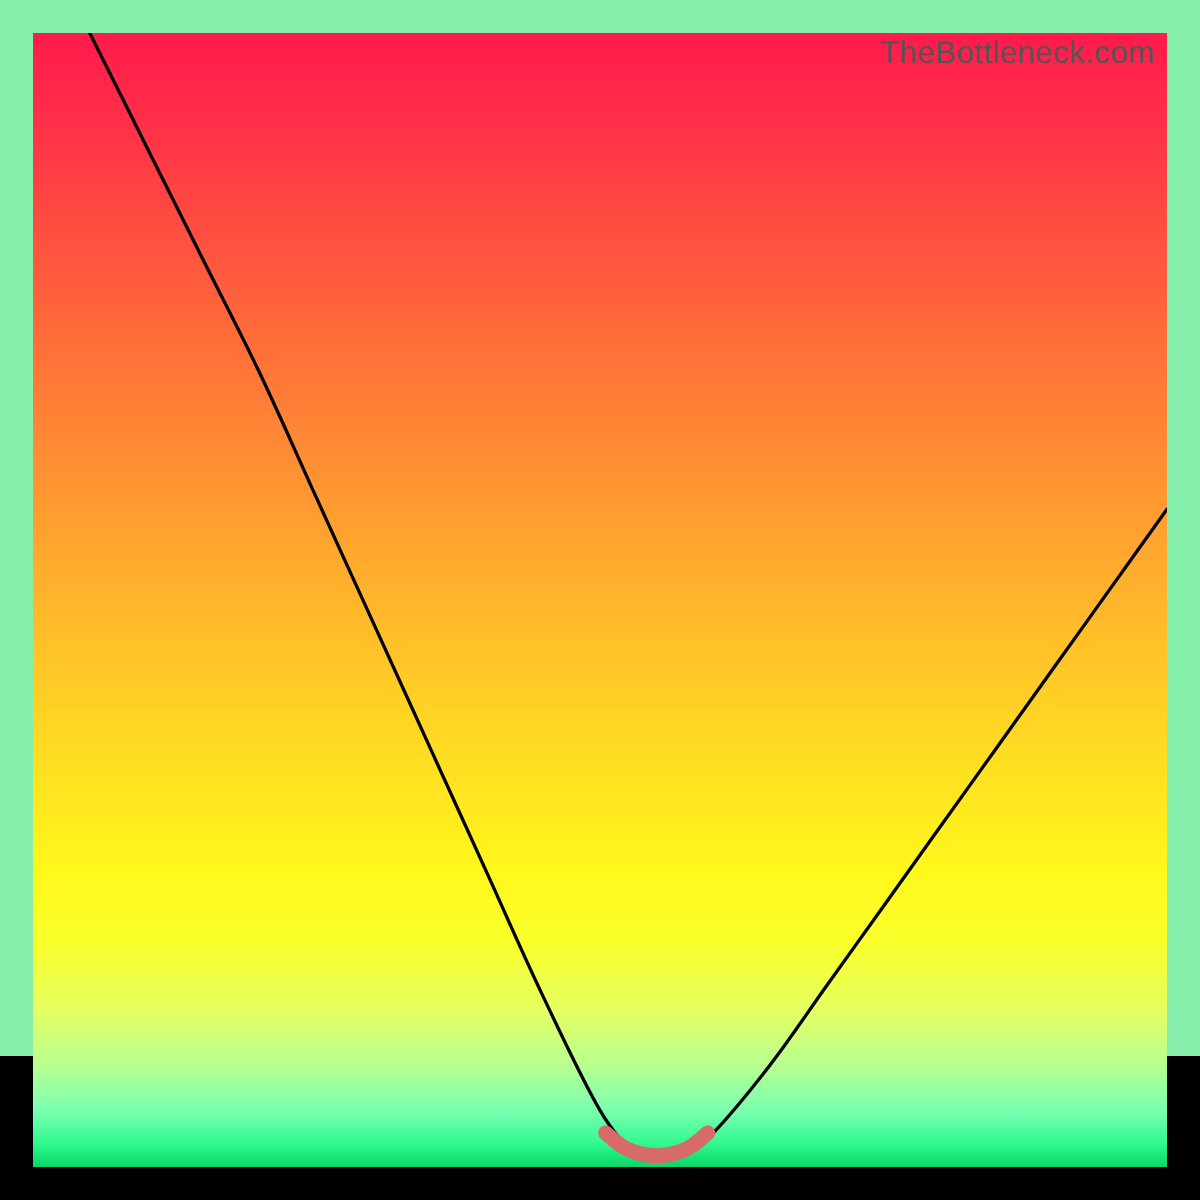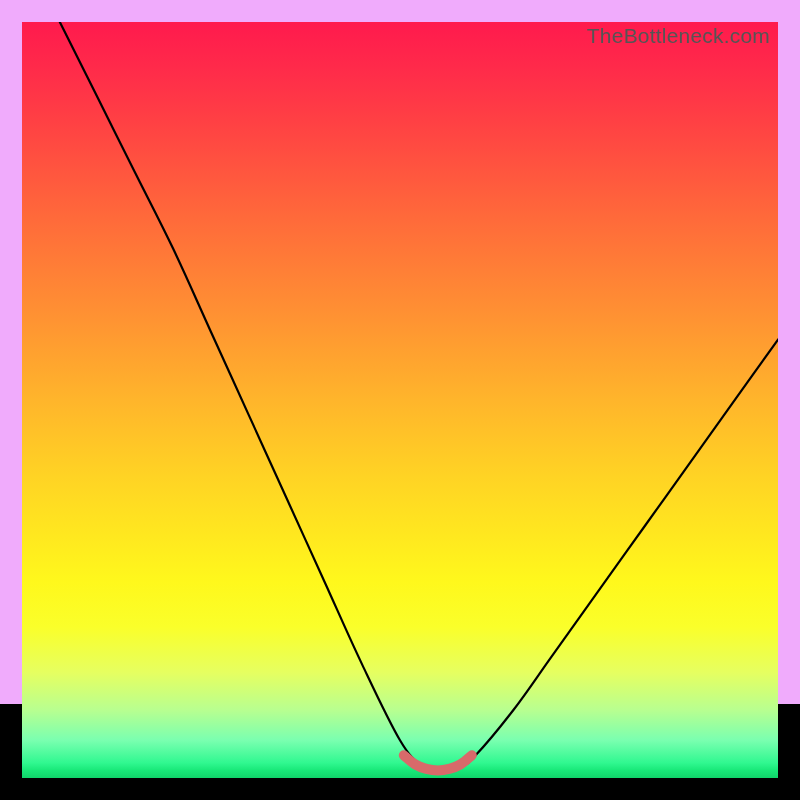--- a/index.html
+++ b/index.html
@@ -1,21 +1,21 @@
 <!DOCTYPE html>
 <html><head>
 <meta charset="utf-8">
 <style>
   * { margin: 0; padding: 0; box-sizing: border-box; }
   html, body { width: 800px; height: 800px; overflow: hidden; background: #000; }
   .frame {
     position: relative;
     width: 800px;
     height: 704px;
-    background: #f0abfc;
+    background: #86efac;
   }
   .plot-area {
     position: absolute;
     left: 22px;
     top: 22px;
     width: 756px;
     height: 756px;
   }
   .gradient-bg {
     position: absolute;

